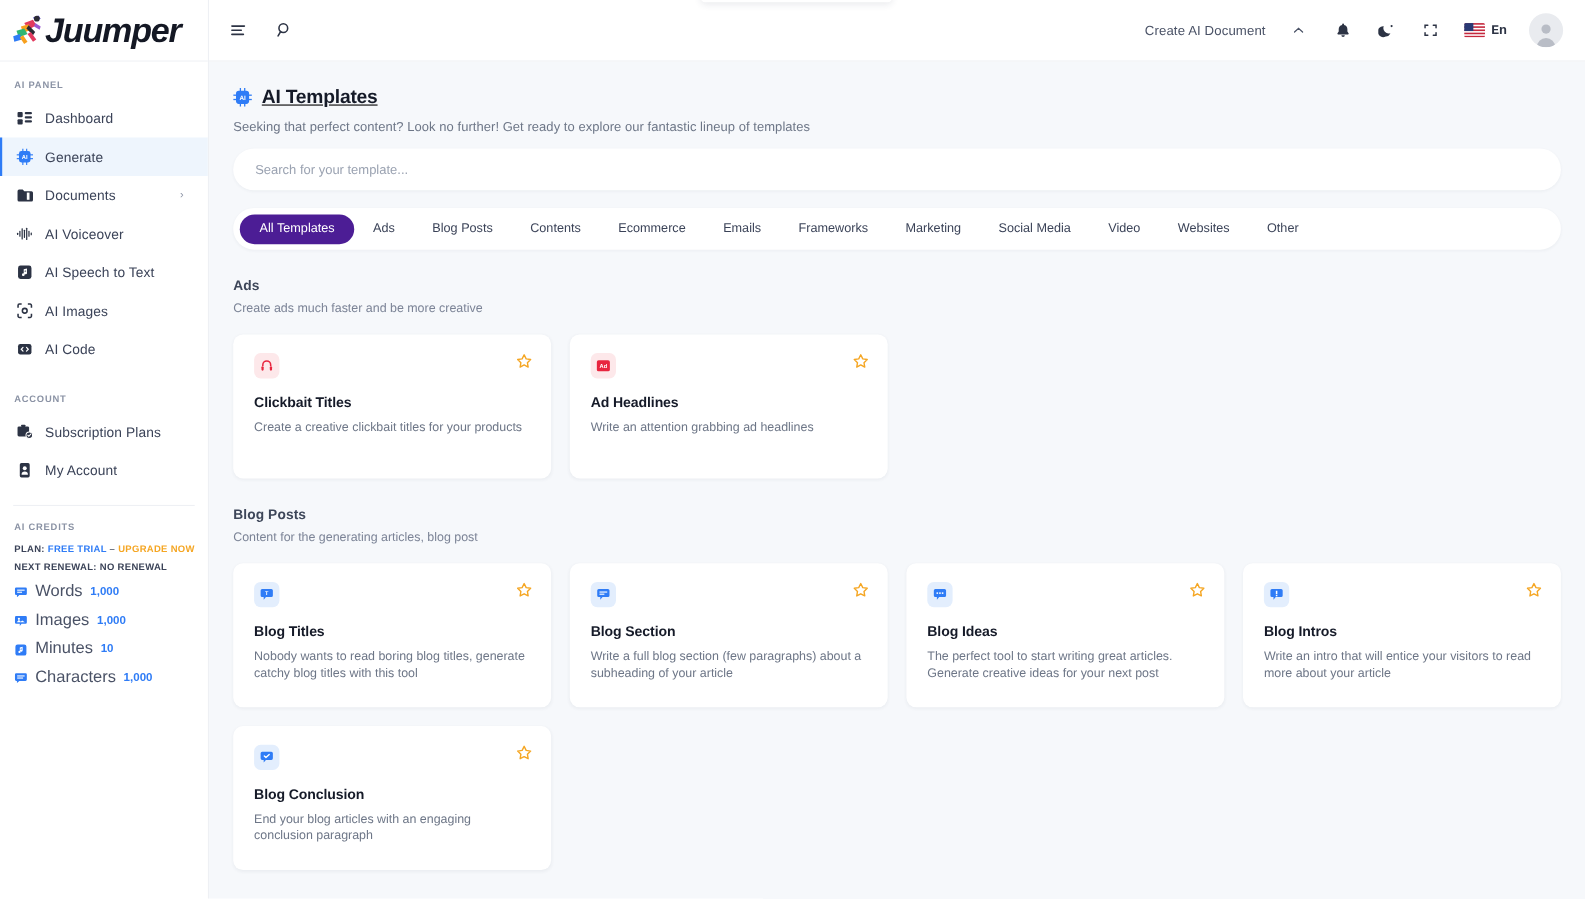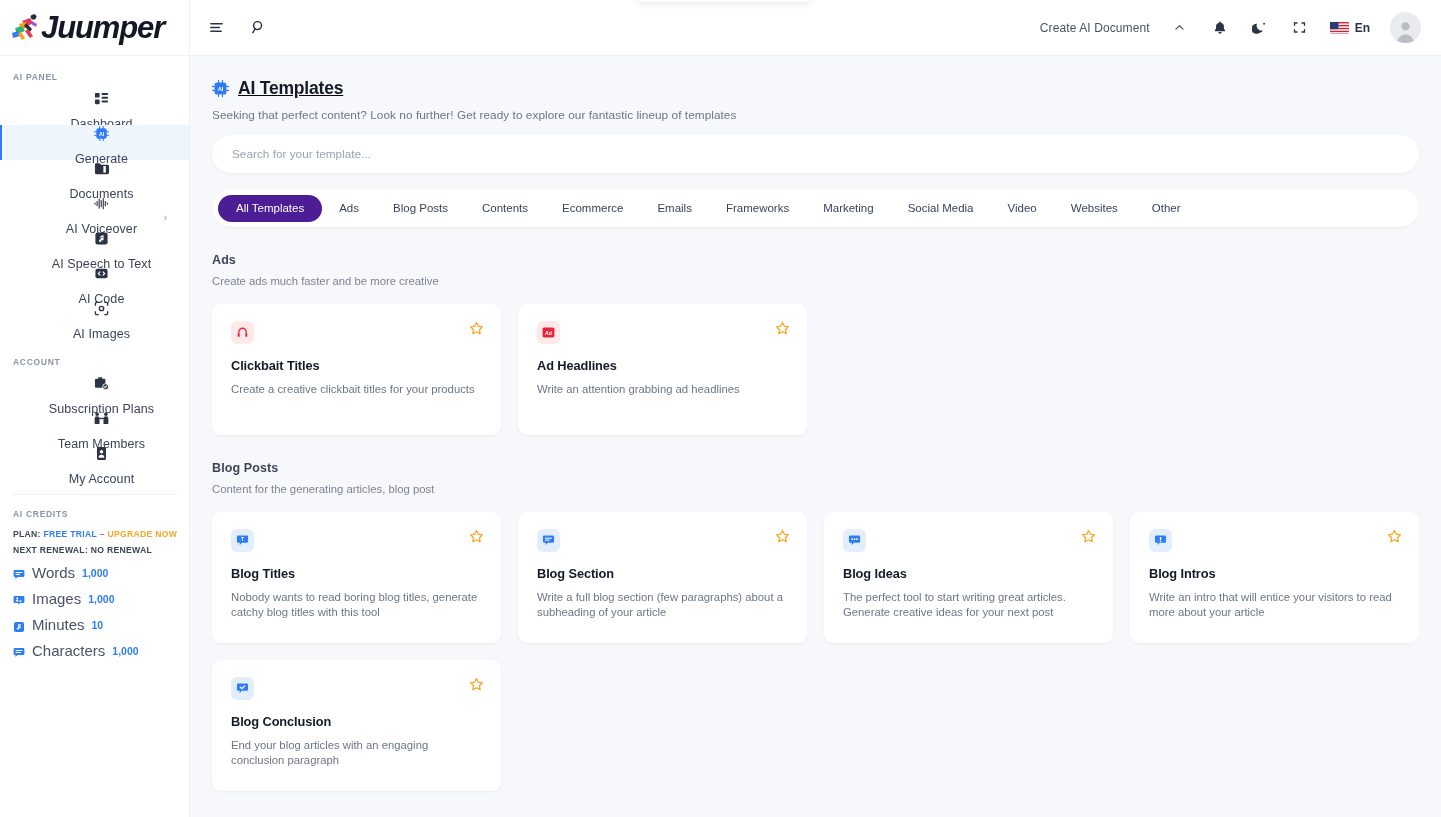--- a/index.html
+++ b/index.html
@@ -32,21 +32,20 @@
     color: #141824; margin-left: -3px; line-height: 1; font-style: italic;
   }
   .nav-section-label {
     font-size: 8.5px; font-weight: 700; letter-spacing: .7px;
     color: #8b93a5; padding: 16px 0 8px 13px; text-transform: uppercase;
   }
   .nav-item {
     display: flex; align-items: center; gap: 11px;
     height: 35px; padding-left: 14px; cursor: pointer;
     position: relative;
-    flex-direction: column;
   }
   .nav-item .nav-label {
     font-size: 12.5px; color: #3b4358; letter-spacing: .1px;
   }
   .nav-item.active { background: #eef5fd; }
   .nav-item.active::before {
     content:""; position:absolute; left:0; top:0; bottom:0; width:2px; background:#2f7cf6;
   }
   .nav-icon { width: 16px; height: 16px; flex: 0 0 16px; display:flex; align-items:center; justify-content:center; }
   .chev { margin-left:auto; margin-right: 22px; font-size: 10px; color:#8b93a5; }
@@ -73,21 +72,21 @@
     height: 56px; background:#fff; border-bottom:1px solid #eef0f4;
     display:flex; align-items:center; padding: 0 20px 0 16px; flex:0 0 56px;
     position: relative;
   }
   .topbar-left { display:flex; align-items:center; gap: 22px; }
   .ticon { width:20px; height:20px; display:flex; align-items:center; justify-content:center; cursor:pointer; color:#2c3344; }
   .topbar-right { margin-left:auto; display:flex; align-items:center; gap: 20px; }
   .create-doc { font-size:12px; color:#4a5266; letter-spacing:.1px; cursor:pointer; }
   .lang { display:flex; align-items:center; gap:6px; cursor:pointer; }
   .flag { width:19px; height:13px; border-radius:1.5px; overflow:hidden; position:relative; display:block; }
-  .lang-txt { font-size:12px; color:#2c3344; font-weight:600; }
+  .lang-txt { font-size:12px; color:#2c3344; font-weight:600;font-family:Liberation Mono, monospace; }
   .avatar {
     width:31px; height:31px; border-radius:50%; background:#e9ebef;
     display:flex; align-items:flex-end; justify-content:center; overflow:hidden; cursor:pointer;
   }
   .avatar-inner { position:relative; width:31px; height:31px; display:flex; flex-direction:column; align-items:center; padding-top:5px; }
   .top-shadow {
     position:absolute; left:447px; top:-8px; width:174px; height:10px;
     background:#fff; box-shadow: 0 2px 7px rgba(40,50,80,.10); border-radius:0 0 4px 4px;
   }
 
@@ -232,65 +231,53 @@
         <svg viewBox="0 0 16 16" width="15" height="15">
           <rect x="1.5" y="1.5" width="13" height="13" rx="2.4" fill="#2c3344"></rect>
           <path d="M7 5.2l3.2-.8v4.3a1.3 1.3 0 11-.9-1.25V6.3L7.9 6.6v3.8a1.3 1.3 0 11-.9-1.25z" fill="#fff"></path>
         </svg>
       </span>
       <span class="nav-label">AI Speech to Text</span>
     </div>
 
     <div class="nav-item">
       <span class="nav-icon">
+        <svg viewBox="0 0 16 16" width="15" height="15" fill="none" stroke="#2c3344" stroke-width="1.5">
+          <path d="M1.5 5V2.8A1.3 1.3 0 012.8 1.5H5M11 1.5h2.2A1.3 1.3 0 0114.5 2.8V5M14.5 11v2.2a1.3 1.3 0 01-1.3 1.3H11M5 14.5H2.8a1.3 1.3 0 01-1.3-1.3V11"></path>
+          <circle cx="8" cy="8" r="2.3"></circle>
+        </svg>
+      </span>
+      <span class="nav-label">AI Images</span>
+    </div>
+
+    <div class="nav-item">
+      <span class="nav-icon">
         <svg viewBox="0 0 16 16" width="15" height="15">
           <rect x="1.5" y="3" width="13" height="10" rx="2.2" fill="#2c3344"></rect>
           <path d="M6.3 6.2L4.6 8l1.7 1.8M9.7 6.2L11.4 8l-1.7 1.8" stroke="#fff" stroke-width="1.2" fill="none" stroke-linecap="round"></path>
         </svg>
       </span>
       <span class="nav-label">AI Code</span>
-    </div>
-
-    <div class="nav-item">
-      <span class="nav-icon">
-        <svg viewBox="0 0 16 16" width="15" height="15" fill="none" stroke="#2c3344" stroke-width="1.5">
-          <path d="M1.5 5V2.8A1.3 1.3 0 012.8 1.5H5M11 1.5h2.2A1.3 1.3 0 0114.5 2.8V5M14.5 11v2.2a1.3 1.3 0 01-1.3 1.3H11M5 14.5H2.8a1.3 1.3 0 01-1.3-1.3V11"></path>
-          <circle cx="8" cy="8" r="2.3"></circle>
-        </svg>
-      </span>
-      <span class="nav-label">AI Images</span>
     </div>
 
 
     <div class="nav-section-label" style="padding-top:22px;">ACCOUNT</div>
 
     <div class="nav-item">
       <span class="nav-icon">
         <svg viewBox="0 0 16 16" width="15" height="15">
           <path d="M1 4.2a1.4 1.4 0 011.4-1.4h8.4a1.4 1.4 0 011.4 1.4v7a1.4 1.4 0 01-1.4 1.4H2.4A1.4 1.4 0 011 11.2z" fill="#2c3344"></path>
           <rect x="4.4" y="1.2" width="4.4" height="2.1" rx=".8" fill="#2c3344"></rect>
           <circle cx="12.4" cy="11.4" r="3.2" fill="#2c3344" stroke="#fff" stroke-width="1"></circle>
           <path d="M11 11.4l1 1 1.8-2" stroke="#fff" stroke-width="1.1" fill="none" stroke-linecap="round"></path>
         </svg>
       </span>
       <span class="nav-label">Subscription Plans</span>
     </div>
 
-    <div class="nav-item">
-      <span class="nav-icon">
-        <svg viewBox="0 0 16 16" width="15" height="15" fill="#2c3344">
-          <circle cx="3.3" cy="3.2" r="2"></circle>
-            <path d="M.7 13.8V8.2a2.6 2.6 0 015.2 0v5.6z"></path>
-          <circle cx="12.7" cy="3.2" r="2"></circle>
-            <path d="M10.1 13.8V8.2a2.6 2.6 0 015.2 0v5.6z"></path>
-          <rect x="5.6" y="7.2" width="4.8" height="1.5"></rect>
-        </svg>
-      </span>
-      <span class="nav-label">Team Members</span>
-    </div>
 
     <div class="nav-item">
       <span class="nav-icon">
         <svg viewBox="0 0 16 16" width="15" height="15">
           <rect x="3.2" y="1" width="9.6" height="14" rx="1.6" fill="#2c3344"></rect>
           <circle cx="8" cy="6.1" r="1.9" fill="#fff"></circle>
           <path d="M4.9 12.4a3.1 3.1 0 016.2 0z" fill="#fff"></path>
         </svg>
       </span>
       <span class="nav-label">My Account</span>

